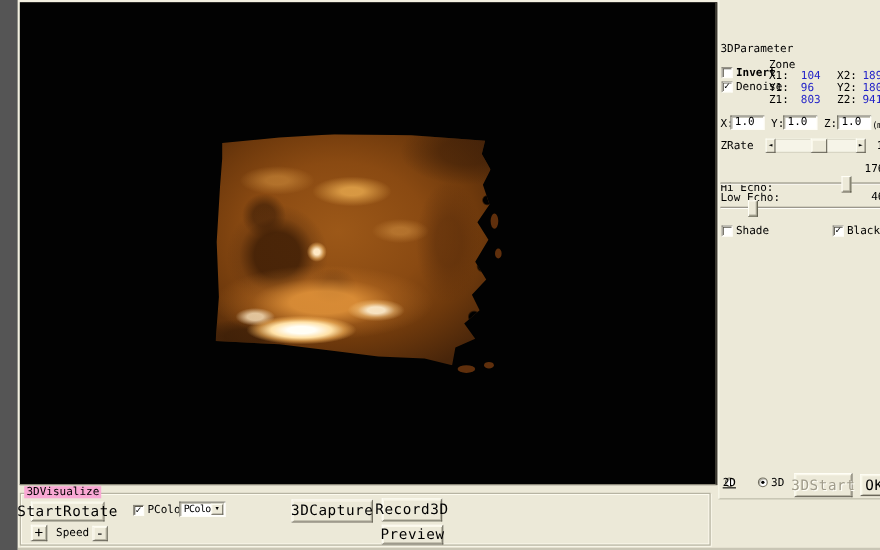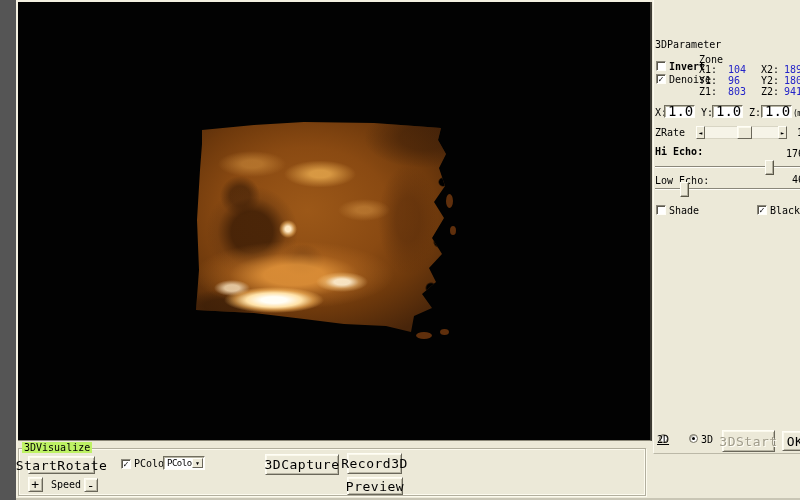--- a/index.html
+++ b/index.html
@@ -49,21 +49,21 @@
     position:absolute;left:637px;top:0;width:163px;height:454px;
     background:#ece9d8;border-left:1px solid #fbf9ee;border-bottom:1px solid #bbb8a7;
   }
   .lbl{position:absolute;font-size:10px;line-height:11px;color:#000;white-space:nowrap;}
   .val{color:#2323c8;}
   .unit{font-size:8px;letter-spacing:-0.5px;}
   .field{
     position:absolute;height:13px;background:#fff;
     border:1px solid;border-color:#716e5f #fffef8 #fffef8 #716e5f;
     box-shadow:inset 1px 1px 0 #b7b4a3;
-    font-size:14px;line-height:11px;padding-left:3px;color:#000;
+    font-size:10px;line-height:11px;padding-left:3px;color:#000;
     font-family:"DejaVu Sans Mono",monospace;width:31px;
   }
   .checkbox{
     position:absolute;width:10px;height:10px;background:#fff;
     border:1px solid;border-color:#8a877a #fffef8 #fffef8 #8a877a;
     box-shadow:inset 1px 1px 0 #5a574c;
     font-size:9px;line-height:8px;text-align:center;color:#000;
   }
   .checkbox .mark{display:none;}
   .checkbox.on .mark{display:block;margin-top:0px;}
@@ -102,21 +102,21 @@
   .sb-thumb{
     position:absolute;top:0;width:15px;height:13px;background:#ece9d8;
     border:1px solid;border-color:#fffef6 #6a675a #6a675a #fffef6;
     box-shadow:inset 1px 1px 0 #fbf9ec;
   }
   
   .groupframe{
     position:absolute;border:1px solid #b2af9e;
     box-shadow:inset 0 0 0 1px #fdfbef, 1px 1px 0 #fdfbef;
   }
-  .frame-label{position:absolute;font-size:10px;background:#bef264;padding:0 2px;color:#000;white-space:nowrap;}
+  .frame-label{position:absolute;font-size:10px;background:#f9a8d4;padding:0 2px;color:#000;white-space:nowrap;}
   .combo{
     position:absolute;height:14px;background:#fff;
     border:1px solid;border-color:#716e5f #fffef8 #fffef8 #716e5f;
     box-shadow:inset 1px 1px 0 #b7b4a3;
   }
   .combo-text{position:absolute;left:3px;top:1px;font-size:9px;letter-spacing:-0.5px;color:#000;}
   .combo-arrow{
     position:absolute;right:1px;top:1px;width:11px;height:10px;background:#ece9d8;
     border:1px solid;border-color:#fffef6 #6a675a #6a675a #fffef6;
     font-size:5px;line-height:9px;text-align:center;color:#000;
@@ -168,21 +168,21 @@
     <div class="lbl unit" style="left:139px;top:108px;">(mm/p)</div>
 
     <div class="lbl" style="left:1px;top:127px;">ZRate</div>
     <div class="scrollbar" style="left:42px;top:126px;width:91px;">
       <div class="sb-btn" style="left:0;"><span>◄</span></div>
       <div class="sb-thumb" style="left:41px;"></div>
       <div class="sb-btn" style="right:0;"><span>►</span></div>
     </div>
     <div class="lbl" style="left:143px;top:127px;">1</div>
 
-    <div class="lbl" style="left:1px;top:146px;font-weight:bold;">Hi Echo:</div>
+    <div class="lbl" style="left:1px;top:166px;">Hi Echo:</div>
     <div class="lbl" style="left:118px;top:148px;width:32px;text-align:right;">176</div>
     <div class="slider-track" style="left:1px;top:166px;width:156px;"></div>
     <div class="slider-thumb" style="left:111px;top:160px;"></div>
 
     <div class="lbl" style="left:1px;top:175px;text-align:right;">Low Echo:</div>
     <div class="lbl" style="left:118px;top:174px;width:32px;text-align:right;">46</div>
     <div class="slider-track" style="left:1px;top:188px;width:156px;"></div>
     <div class="slider-thumb" style="left:26px;top:182px;"></div>
 
     <div class="checkbox" style="left:2px;top:205px;"></div>

